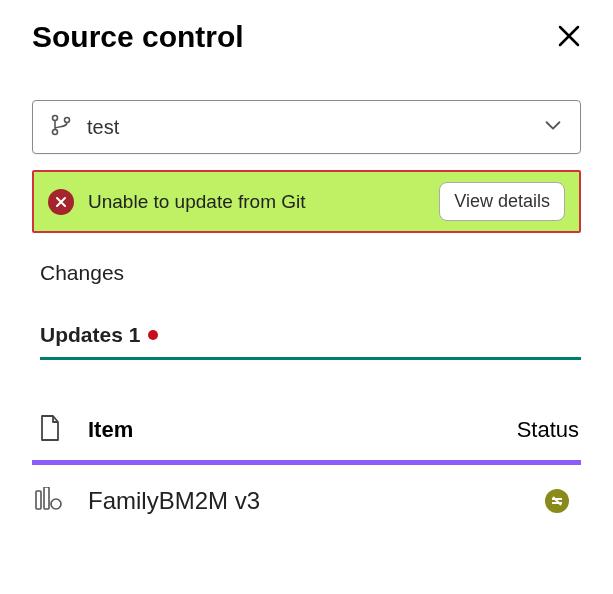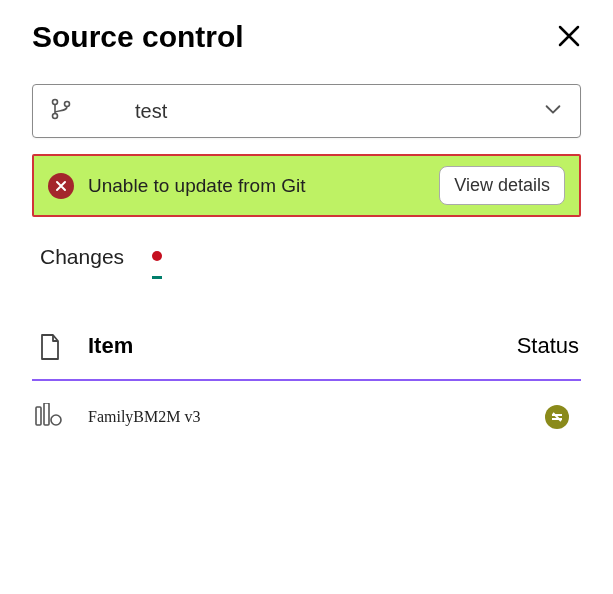--- a/index.html
+++ b/index.html
@@ -12,21 +12,21 @@
       background: #ffffff;
       width: 613px;
       height: 594px;
       padding: 20px 32px;
       color: #000;
     }
     .header {
       display: flex;
       justify-content: space-between;
       align-items: center;
-      margin-bottom: 30px;
+      margin-bottom: 46px;
     }
     .header h1 {
       font-size: 30px;
       font-weight: 600;
       color: #000;
     }
     .close-btn {
       font-size: 32px;
       font-weight: 400;
       cursor: pointer;
@@ -46,21 +46,20 @@
       box-shadow: 0 1px 2px rgba(0,0,0,0.05);
     }
     .branch-selector .branch-icon {
       margin-right: 14px;
       flex-shrink: 0;
     }
     .branch-selector .branch-name {
       flex: 1;
       font-size: 20px;
       color: #333;
-      margin-left: 48px;
     }
     .branch-selector .chevron {
       color: #555;
     }
     .error-banner {
       display: flex;
       align-items: center;
       border: 2px solid #d13438;
       background: #bef264;
       border-radius: 2px;
@@ -95,20 +94,21 @@
       font-size: 18px;
       color: #333;
       cursor: pointer;
       font-family: inherit;
     }
     .tabs {
       display: flex;
       gap: 28px;
       margin-bottom: 40px;
       padding-left: 8px;
+      flex-direction: column;
     }
     .tab {
       font-size: 21px;
       color: #222;
       padding-bottom: 10px;
       cursor: pointer;
       display: flex;
       align-items: center;
       gap: 8px;
     }
@@ -118,23 +118,23 @@
     }
     .tab .dot {
       width: 10px;
       height: 10px;
       background: #c50f1f;
       border-radius: 50%;
       display: inline-block;
     }
     .list-header {
       display: flex;
-      align-items: flex-start;
+      align-items: center;
       padding: 14px 0;
-      border-bottom: 2px solid #8b5cf6;
+      border-bottom: 5px solid #8b5cf6;
     }
     .list-header .col-icon {
       width: 56px;
       padding-left: 6px;
     }
     .list-header .col-item {
       flex: 1;
       font-size: 22px;
       font-weight: 600;
     }
@@ -147,23 +147,22 @@
       display: flex;
       align-items: center;
       padding: 22px 0;
     }
     .list-row .col-icon {
       width: 56px;
       padding-left: 2px;
     }
     .list-row .col-item {
       flex: 1;
-      font-size: 16px;
+      font-size: 24px;
       color: #222;
-      font-family: Liberation Serif, serif;
     }
     .list-row .col-status {
       padding-right: 12px;
     }
     .status-badge {
       width: 24px;
       height: 24px;
       background: #8a8a1a;
       border-radius: 50%;
       display: flex;
@@ -209,20 +208,21 @@
   </span>
   <span class="error-text">Unable to update from Git</span>
   <button class="view-details-btn">View details</button>
 </div>
 
 <div class="tabs">
   <div class="tab">
     <span>Changes</span>
   </div>
   <div class="tab active">
+    <span>Updates 1</span>
     <span class="dot"></span>
   </div>
 </div>
 
 <div class="list-header">
   <div class="col-icon">
     <svg width="24" height="28" viewBox="0 0 24 28">
       <path d="M4 2 H15 L20 8 V26 H4 Z" fill="none" stroke="#444" stroke-width="1.8" stroke-linejoin="round"></path>
       <path d="M15 2 V8 H20" fill="none" stroke="#444" stroke-width="1.8" stroke-linejoin="round"></path>
     </svg>

